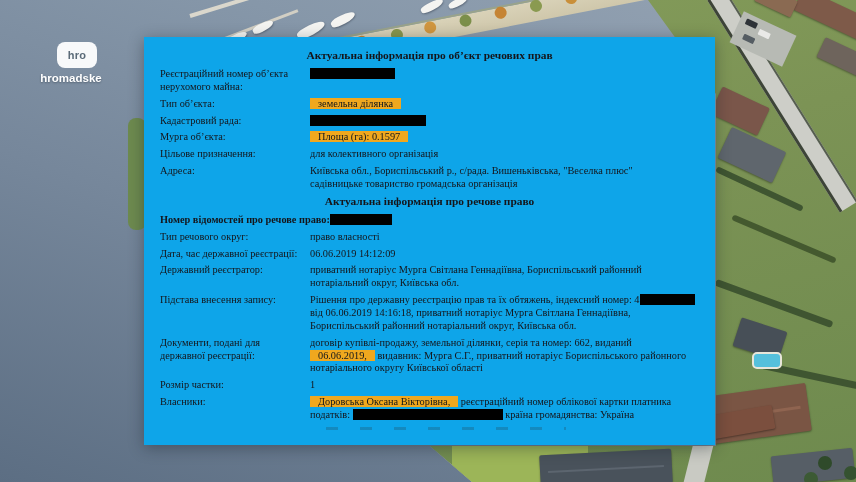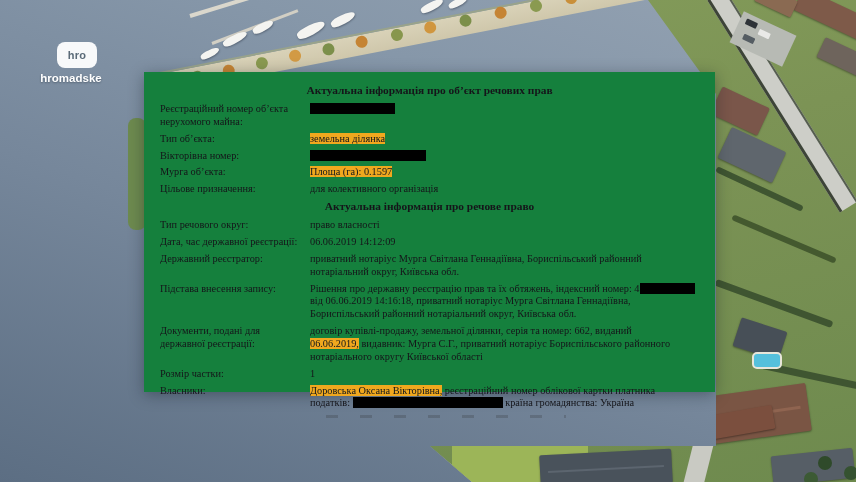--- a/index.html
+++ b/index.html
@@ -72,30 +72,30 @@
       168px -1px 0 #7c8f4a,202px -2px 0 #c58434,238px -2px 0 #87964d,272px -3px 0 #d0963f,
       308px -3px 0 #7c8f4a,344px -4px 0 #c58434,380px -4px 0 #8a9a50,416px -5px 0 #c98f3a,452px -5px 0 #7c8f4a;}
   .shoreGreen{left:128px;top:118px;width:18px;height:112px;border-radius:8px;background:#6d8a4f;}
   
   .logoBox{position:absolute;left:57px;top:42px;width:40px;height:26px;border-radius:8px;
     background:rgba(255,255,255,.95);display:flex;align-items:center;justify-content:center;
     color:#5b6b78;font-size:11px;font-weight:bold;letter-spacing:.2px;}
   .logoText{position:absolute;left:36px;top:72px;width:70px;text-align:center;color:#fff;
     font-size:11.5px;font-weight:bold;text-shadow:0 1px 2px rgba(20,30,40,.4);}
   
-  .sheet{position:absolute;left:144px;top:37px;width:571px;height:320px;background:#15803d;
+  .sheet{position:absolute;left:144px;top:37px;width:571px;height:408px;background:#0ea5e9;
     box-shadow:0 3px 14px rgba(15,25,35,.38);box-sizing:border-box;padding:9px 16px 0 16px;
-    font-family:"Liberation Serif",serif;font-size:10.3px;color:#15151a;margin-top:35px;}
+    font-family:"Liberation Serif",serif;font-size:10.3px;color:#15151a;}
   .doc-title{text-align:center;font-weight:bold;font-size:11.4px;margin:3px 0 7px;}
   .row{display:flex;margin-bottom:4px;}
   .lbl{flex:0 0 150px;width:150px;line-height:1.25;padding-right:4px;box-sizing:border-box;}
   .val{flex:1;line-height:1.25;}
   .vline{white-space:nowrap;}
   .inline-row{font-weight:bold;margin-bottom:4px;line-height:1.25;}
-  .hl{background:#F0A81E;color:#11161c;padding:0 0;font-family:Liberation Serif, serif;}
+  .hl{background:#F0A81E;color:#11161c;padding:0 8px;font-family:Liberation Serif, serif;}
   .bar{display:inline-block;height:11px;background:#000;vertical-align:-2px;}
   .faint-line{height:3px;width:240px;margin:5px 0 0 166px;
     background:repeating-linear-gradient(90deg,rgba(40,40,40,.22) 0 12px,transparent 12px 34px);}
 </style>
 </head>
 <body>
 
 <div class="bg">
   <div class="water"></div>
 
@@ -160,38 +160,46 @@
           <div class="vline"><span class="bar" style="width: 85px;"></span></div>
         </div>
       </div>
       <div class="row">
         <div class="lbl">Тип об’єкта:</div>
         <div class="val">
           <div class="vline"><span class="hl">земельна ділянка</span></div>
         </div>
       </div>
       <div class="row">
-        <div class="lbl">Вікторівна номер:</div>
+        <div class="lbl">Кадастровий рада:</div>
         <div class="val">
           <div class="vline"><span class="bar" style="width: 116px;"></span></div>
         </div>
       </div>
       <div class="row">
         <div class="lbl">Мурга об’єкта:</div>
         <div class="val">
           <div class="vline"><span class="hl">Площа (га): 0.1597</span></div>
         </div>
       </div>
       <div class="row">
         <div class="lbl">Цільове призначення:</div>
         <div class="val">
           <div class="vline"><span>для колективного організація</span></div>
         </div>
       </div>
+      <div class="row">
+        <div class="lbl">Адреса:</div>
+        <div class="val">
+          <div class="vline"><span>Київська обл., Бориспільський р., с/рада. Вишеньківська, "Веселка плюс"</span></div>
+          <div class="vline"><span>садівницьке товариство громадська організація</span></div>
+        </div>
+      </div>
       <div class="doc-title">Актуальна інформація про речове право</div>
+      <div class="inline-row"><span>Номер відомостей про речове право:</span><span class="bar" style="width: 62px;"></span></div>
       <div class="row">
         <div class="lbl">Тип речового округ:</div>
         <div class="val">
           <div class="vline"><span>право власності</span></div>
         </div>
       </div>
       <div class="row">
         <div class="lbl">Дата, час державної реєстрації:</div>
         <div class="val">
           <div class="vline"><span>06.06.2019 14:12:09</span></div>

